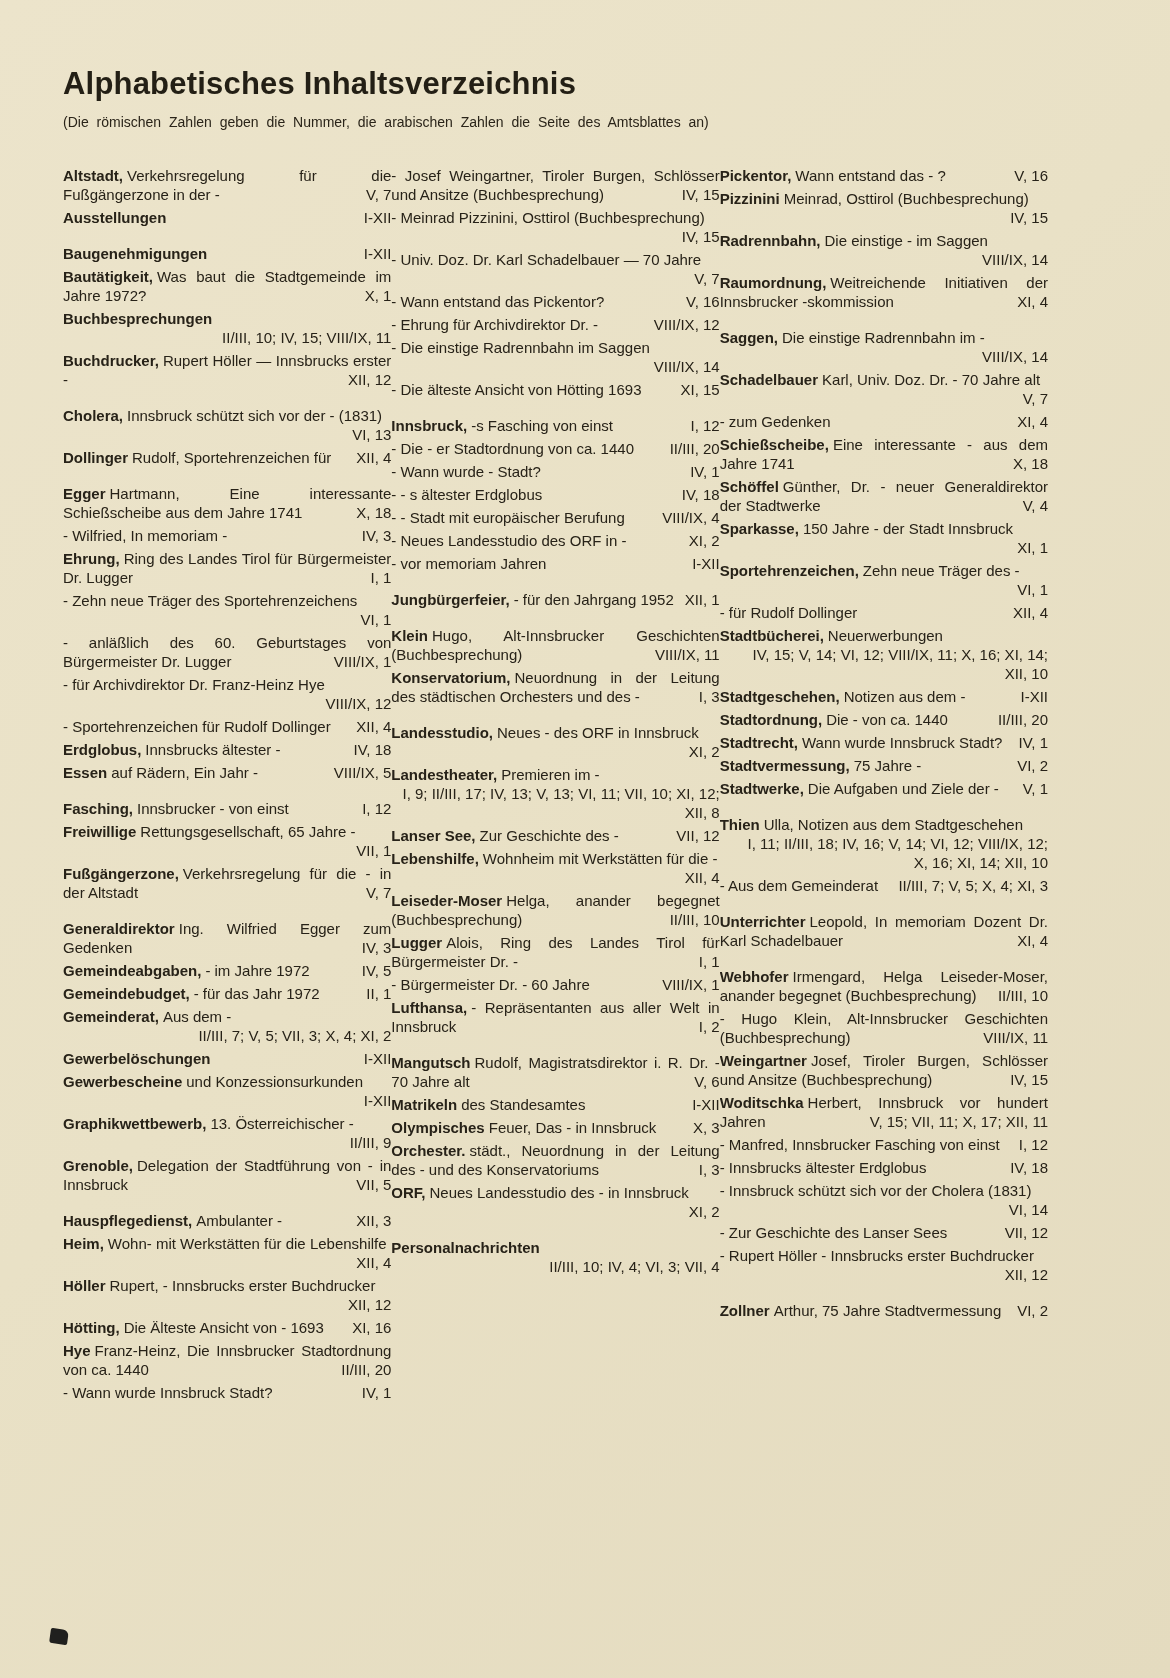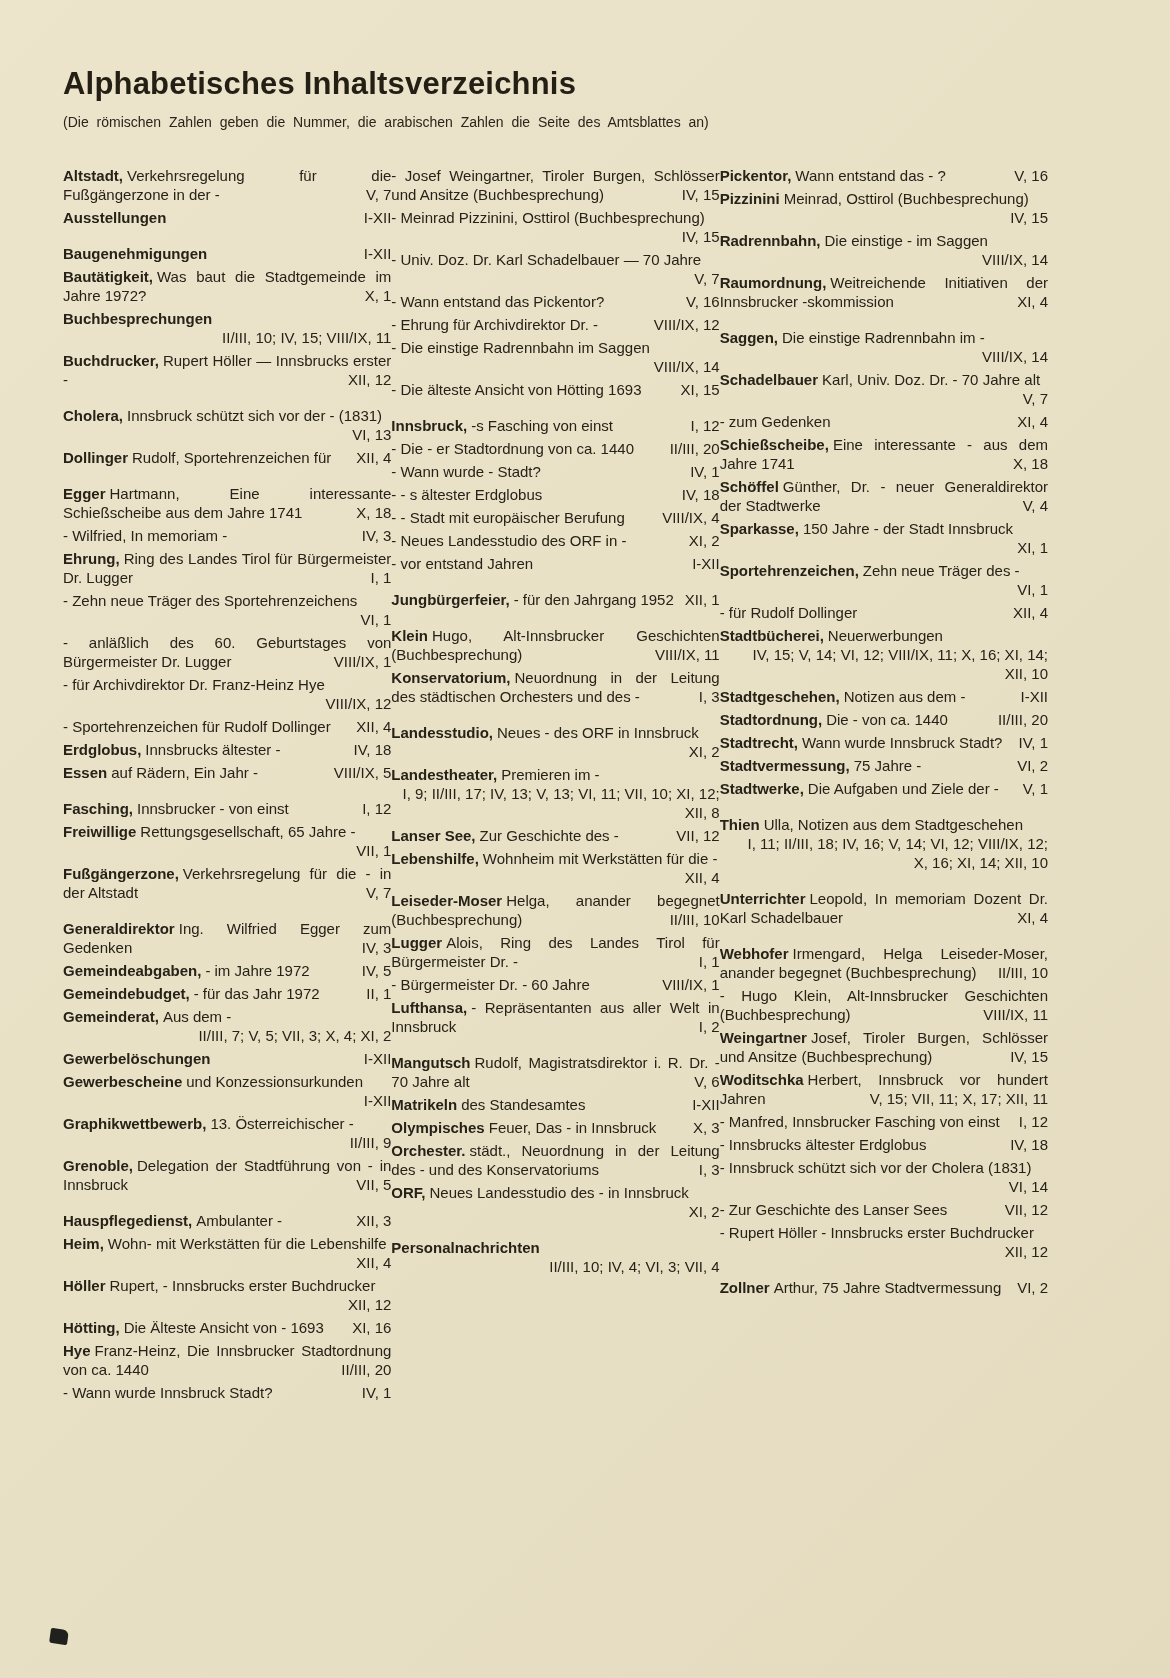--- a/index.html
+++ b/index.html
@@ -121,21 +121,21 @@
         <p class="entry"><span class="text">- Wann entstand das Pickentor?</span> <span class="ref">V, 16</span></p>
         <p class="entry"><span class="text">- Ehrung für Archivdirektor Dr. -</span> <span class="ref">VIII/IX, 12</span></p>
         <p class="entry"><span class="text">- Die einstige Radrennbahn im Saggen</span> <span class="ref">VIII/IX, 14</span></p>
         <p class="entry"><span class="text">- Die älteste Ansicht von Hötting 1693</span> <span class="ref">XI, 15</span></p>
         <p class="entry gap"><span class="lead">Innsbruck,</span><span class="text">-s Fasching von einst</span> <span class="ref">I, 12</span></p>
         <p class="entry"><span class="text">- Die - er Stadtordnung von ca. 1440</span> <span class="ref">II/III, 20</span></p>
         <p class="entry"><span class="text">- Wann wurde - Stadt?</span> <span class="ref">IV, 1</span></p>
         <p class="entry"><span class="text">- - s ältester Erdglobus</span> <span class="ref">IV, 18</span></p>
         <p class="entry"><span class="text">- - Stadt mit europäischer Berufung</span> <span class="ref">VIII/IX, 4</span></p>
         <p class="entry"><span class="text">- Neues Landesstudio des ORF in -</span> <span class="ref">XI, 2</span></p>
-        <p class="entry"><span class="text">- vor entstand Jahren</span> <span class="ref">I-XII</span></p>
+        <p class="entry"><span class="text">- vor memoriam Jahren</span> <span class="ref">I-XII</span></p>
         <p class="entry gap"><span class="lead">Jungbürgerfeier,</span><span class="text">- für den Jahrgang 1952</span> <span class="ref">XII, 1</span></p>
         <p class="entry gap"><span class="lead">Klein</span><span class="text">Hugo, Alt-Innsbrucker Geschichten (Buchbesprechung)</span> <span class="ref">VIII/IX, 11</span></p>
         <p class="entry"><span class="lead">Konservatorium,</span><span class="text">Neuordnung in der Leitung des städtischen Orchesters und des -</span> <span class="ref">I, 3</span></p>
         <p class="entry gap"><span class="lead">Landesstudio,</span><span class="text">Neues - des ORF in Innsbruck</span> <span class="ref">XI, 2</span></p>
         <p class="entry"><span class="lead">Landestheater,</span><span class="text">Premieren im -</span> <span class="ref">I, 9; II/III, 17; IV, 13; V, 13; VI, 11; VII, 10; XI, 12; XII, 8</span></p>
         <p class="entry"><span class="lead">Lanser See,</span><span class="text">Zur Geschichte des -</span> <span class="ref">VII, 12</span></p>
         <p class="entry"><span class="lead">Lebenshilfe,</span><span class="text">Wohnheim mit Werkstätten für die -</span> <span class="ref">XII, 4</span></p>
         <p class="entry"><span class="lead">Leiseder-Moser</span><span class="text">Helga, anander begegnet (Buchbesprechung)</span> <span class="ref">II/III, 10</span></p>
         <p class="entry"><span class="lead">Lugger</span><span class="text">Alois, Ring des Landes Tirol für Bürgermeister Dr. -</span> <span class="ref">I, 1</span></p>
         <p class="entry"><span class="text">- Bürgermeister Dr. - 60 Jahre</span> <span class="ref">VIII/IX, 1</span></p>
@@ -160,20 +160,21 @@
         <p class="entry"><span class="lead">Sparkasse,</span><span class="text">150 Jahre - der Stadt Innsbruck</span> <span class="ref">XI, 1</span></p>
         <p class="entry"><span class="lead">Sportehrenzeichen,</span><span class="text">Zehn neue Träger des -</span> <span class="ref">VI, 1</span></p>
         <p class="entry"><span class="text">- für Rudolf Dollinger</span> <span class="ref">XII, 4</span></p>
         <p class="entry"><span class="lead">Stadtbücherei,</span><span class="text">Neuerwerbungen</span> <span class="ref">IV, 15; V, 14; VI, 12; VIII/IX, 11; X, 16; XI, 14; XII, 10</span></p>
         <p class="entry"><span class="lead">Stadtgeschehen,</span><span class="text">Notizen aus dem -</span> <span class="ref">I-XII</span></p>
         <p class="entry"><span class="lead">Stadtordnung,</span><span class="text">Die - von ca. 1440</span> <span class="ref">II/III, 20</span></p>
         <p class="entry"><span class="lead">Stadtrecht,</span><span class="text">Wann wurde Innsbruck Stadt?</span> <span class="ref">IV, 1</span></p>
         <p class="entry"><span class="lead">Stadtvermessung,</span><span class="text">75 Jahre -</span> <span class="ref">VI, 2</span></p>
         <p class="entry"><span class="lead">Stadtwerke,</span><span class="text">Die Aufgaben und Ziele der -</span> <span class="ref">V, 1</span></p>
         <p class="entry gap"><span class="lead">Thien</span><span class="text">Ulla, Notizen aus dem Stadtgeschehen</span> <span class="ref">I, 11; II/III, 18; IV, 16; V, 14; VI, 12; VIII/IX, 12; X, 16; XI, 14; XII, 10</span></p>
+        <p class="entry"><span class="text">- Aus dem Gemeinderat</span> <span class="ref">II/III, 7; V, 5; X, 4; XI, 3</span></p>
         <p class="entry gap"><span class="lead">Unterrichter</span><span class="text">Leopold, In memoriam Dozent Dr. Karl Schadelbauer</span> <span class="ref">XI, 4</span></p>
         <p class="entry gap"><span class="lead">Webhofer</span><span class="text">Irmengard, Helga Leiseder-Moser, anander begegnet (Buchbesprechung)</span> <span class="ref">II/III, 10</span></p>
         <p class="entry"><span class="text">- Hugo Klein, Alt-Innsbrucker Geschichten (Buchbesprechung)</span> <span class="ref">VIII/IX, 11</span></p>
         <p class="entry"><span class="lead">Weingartner</span><span class="text">Josef, Tiroler Burgen, Schlösser und Ansitze (Buchbesprechung)</span> <span class="ref">IV, 15</span></p>
         <p class="entry"><span class="lead">Woditschka</span><span class="text">Herbert, Innsbruck vor hundert Jahren</span> <span class="ref">V, 15; VII, 11; X, 17; XII, 11</span></p>
         <p class="entry"><span class="text">- Manfred, Innsbrucker Fasching von einst</span> <span class="ref">I, 12</span></p>
         <p class="entry"><span class="text">- Innsbrucks ältester Erdglobus</span> <span class="ref">IV, 18</span></p>
         <p class="entry"><span class="text">- Innsbruck schützt sich vor der Cholera (1831)</span> <span class="ref">VI, 14</span></p>
         <p class="entry"><span class="text">- Zur Geschichte des Lanser Sees</span> <span class="ref">VII, 12</span></p>
         <p class="entry"><span class="text">- Rupert Höller - Innsbrucks erster Buchdrucker</span> <span class="ref">XII, 12</span></p>

